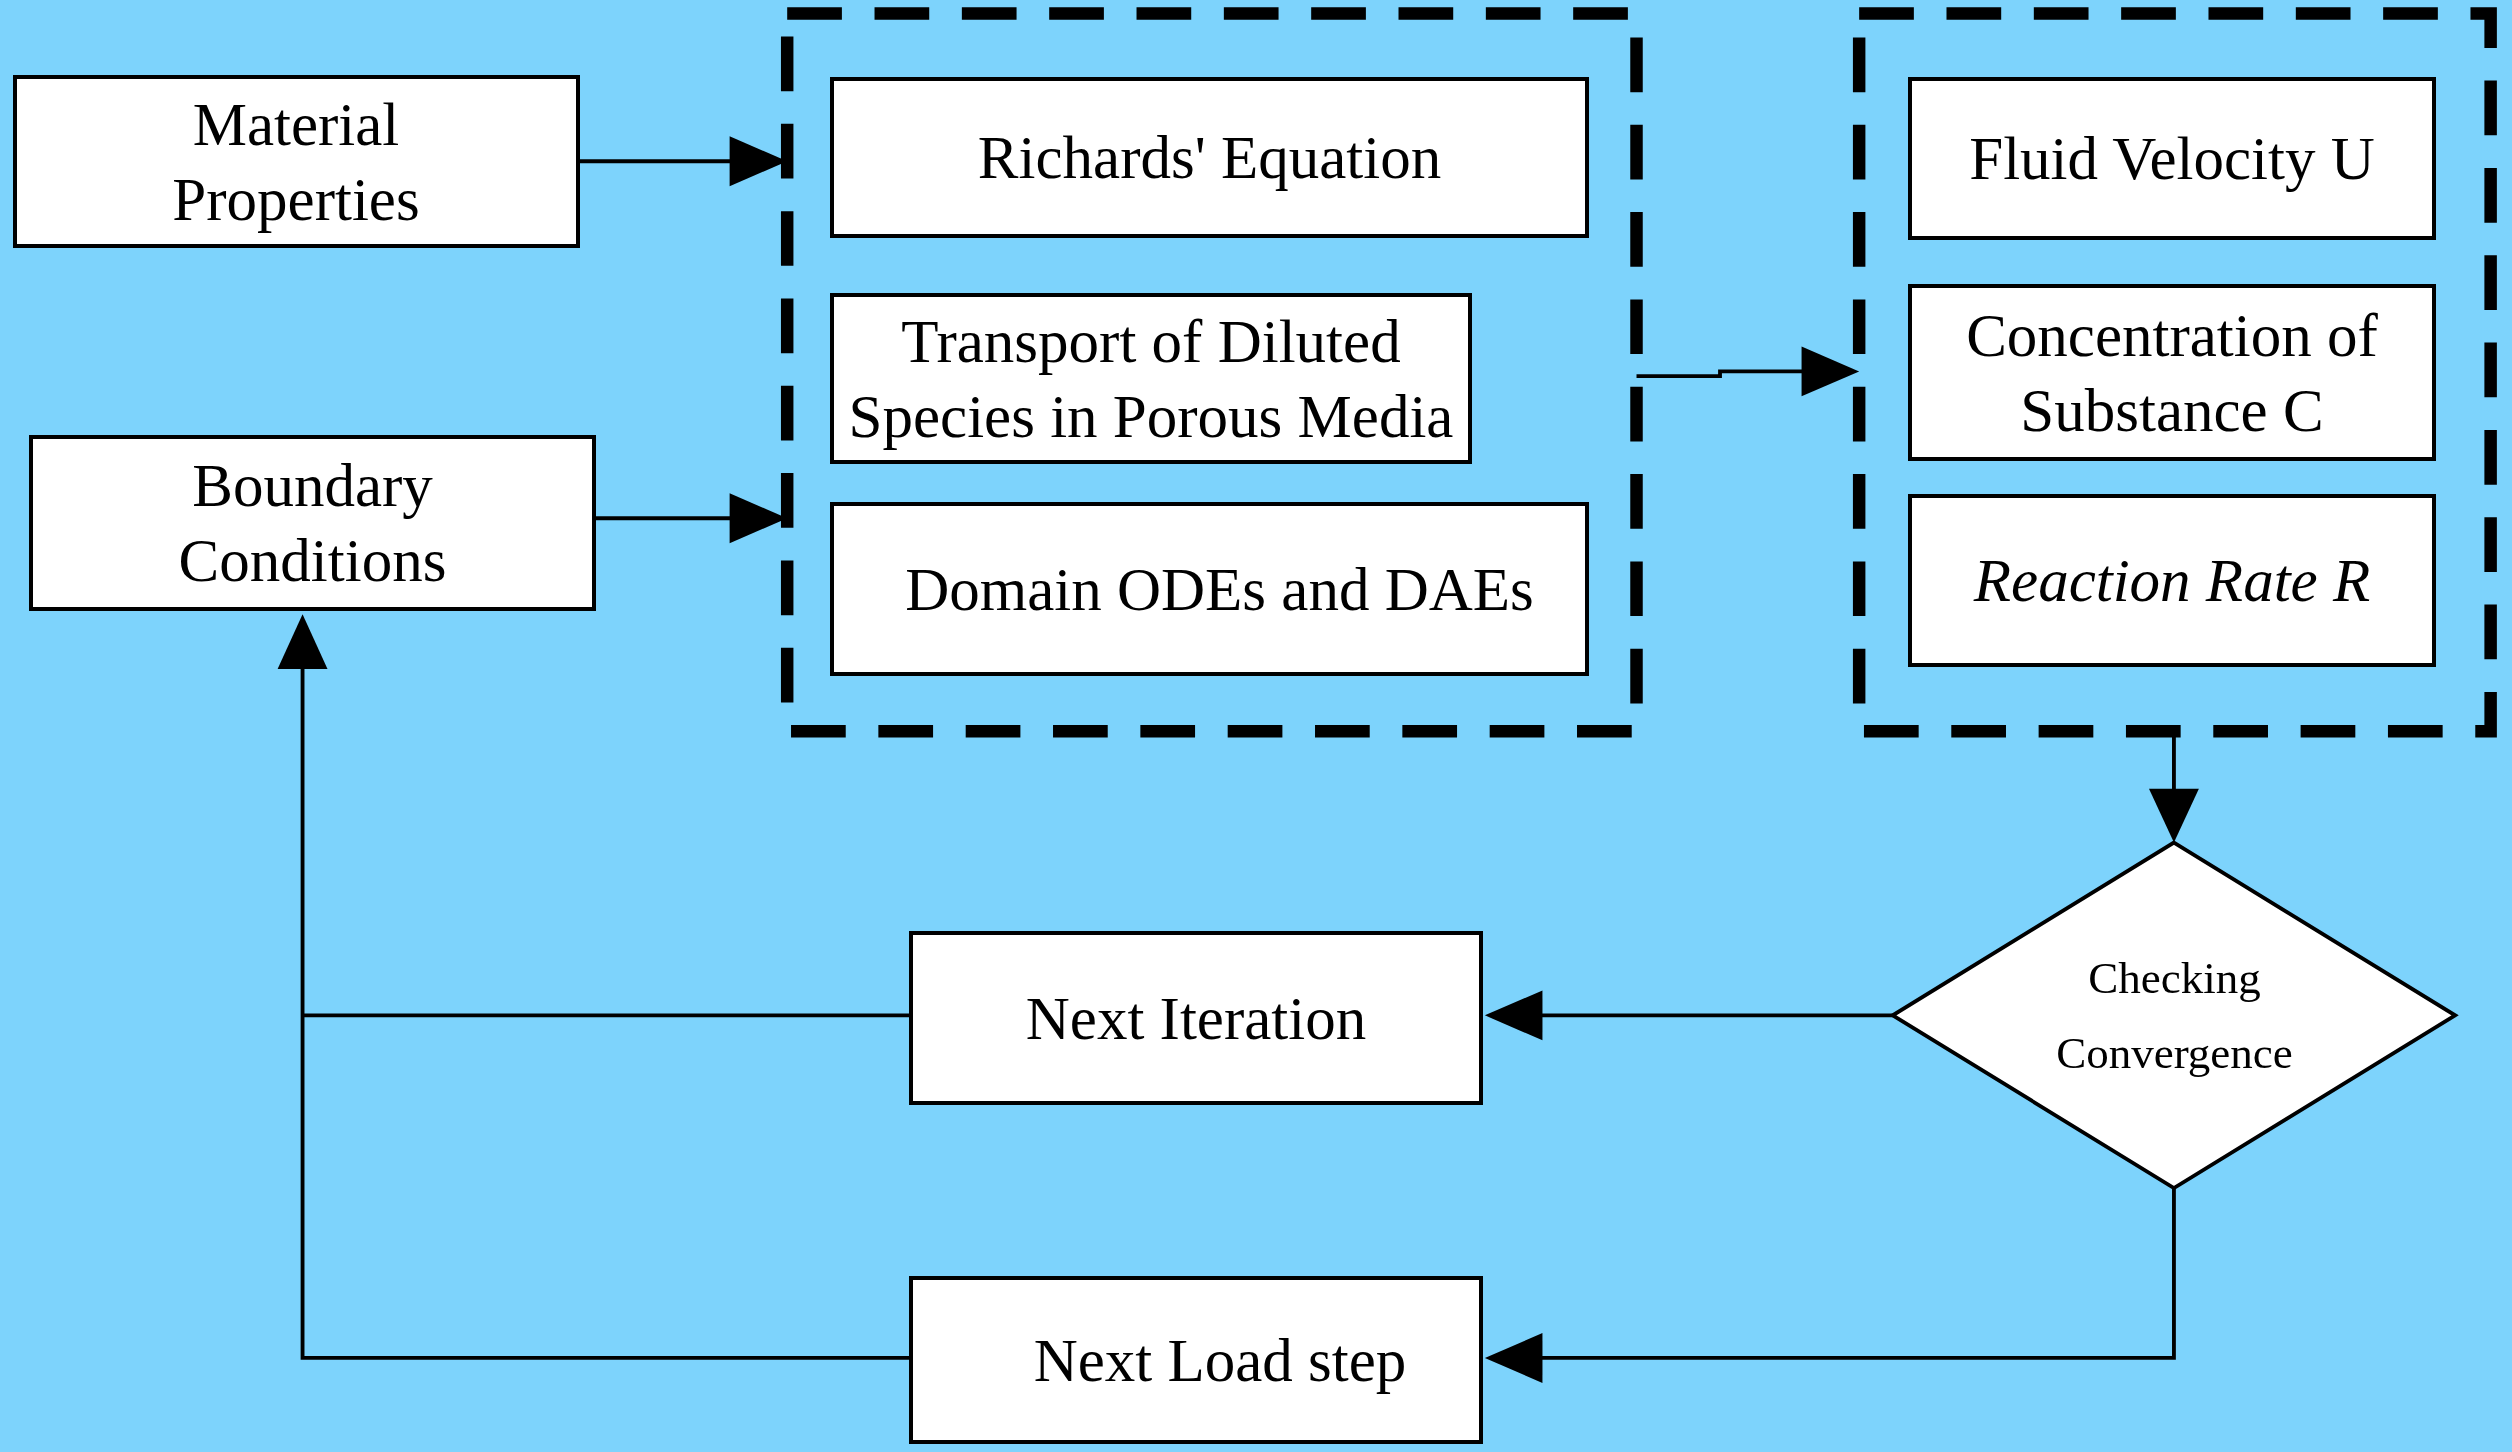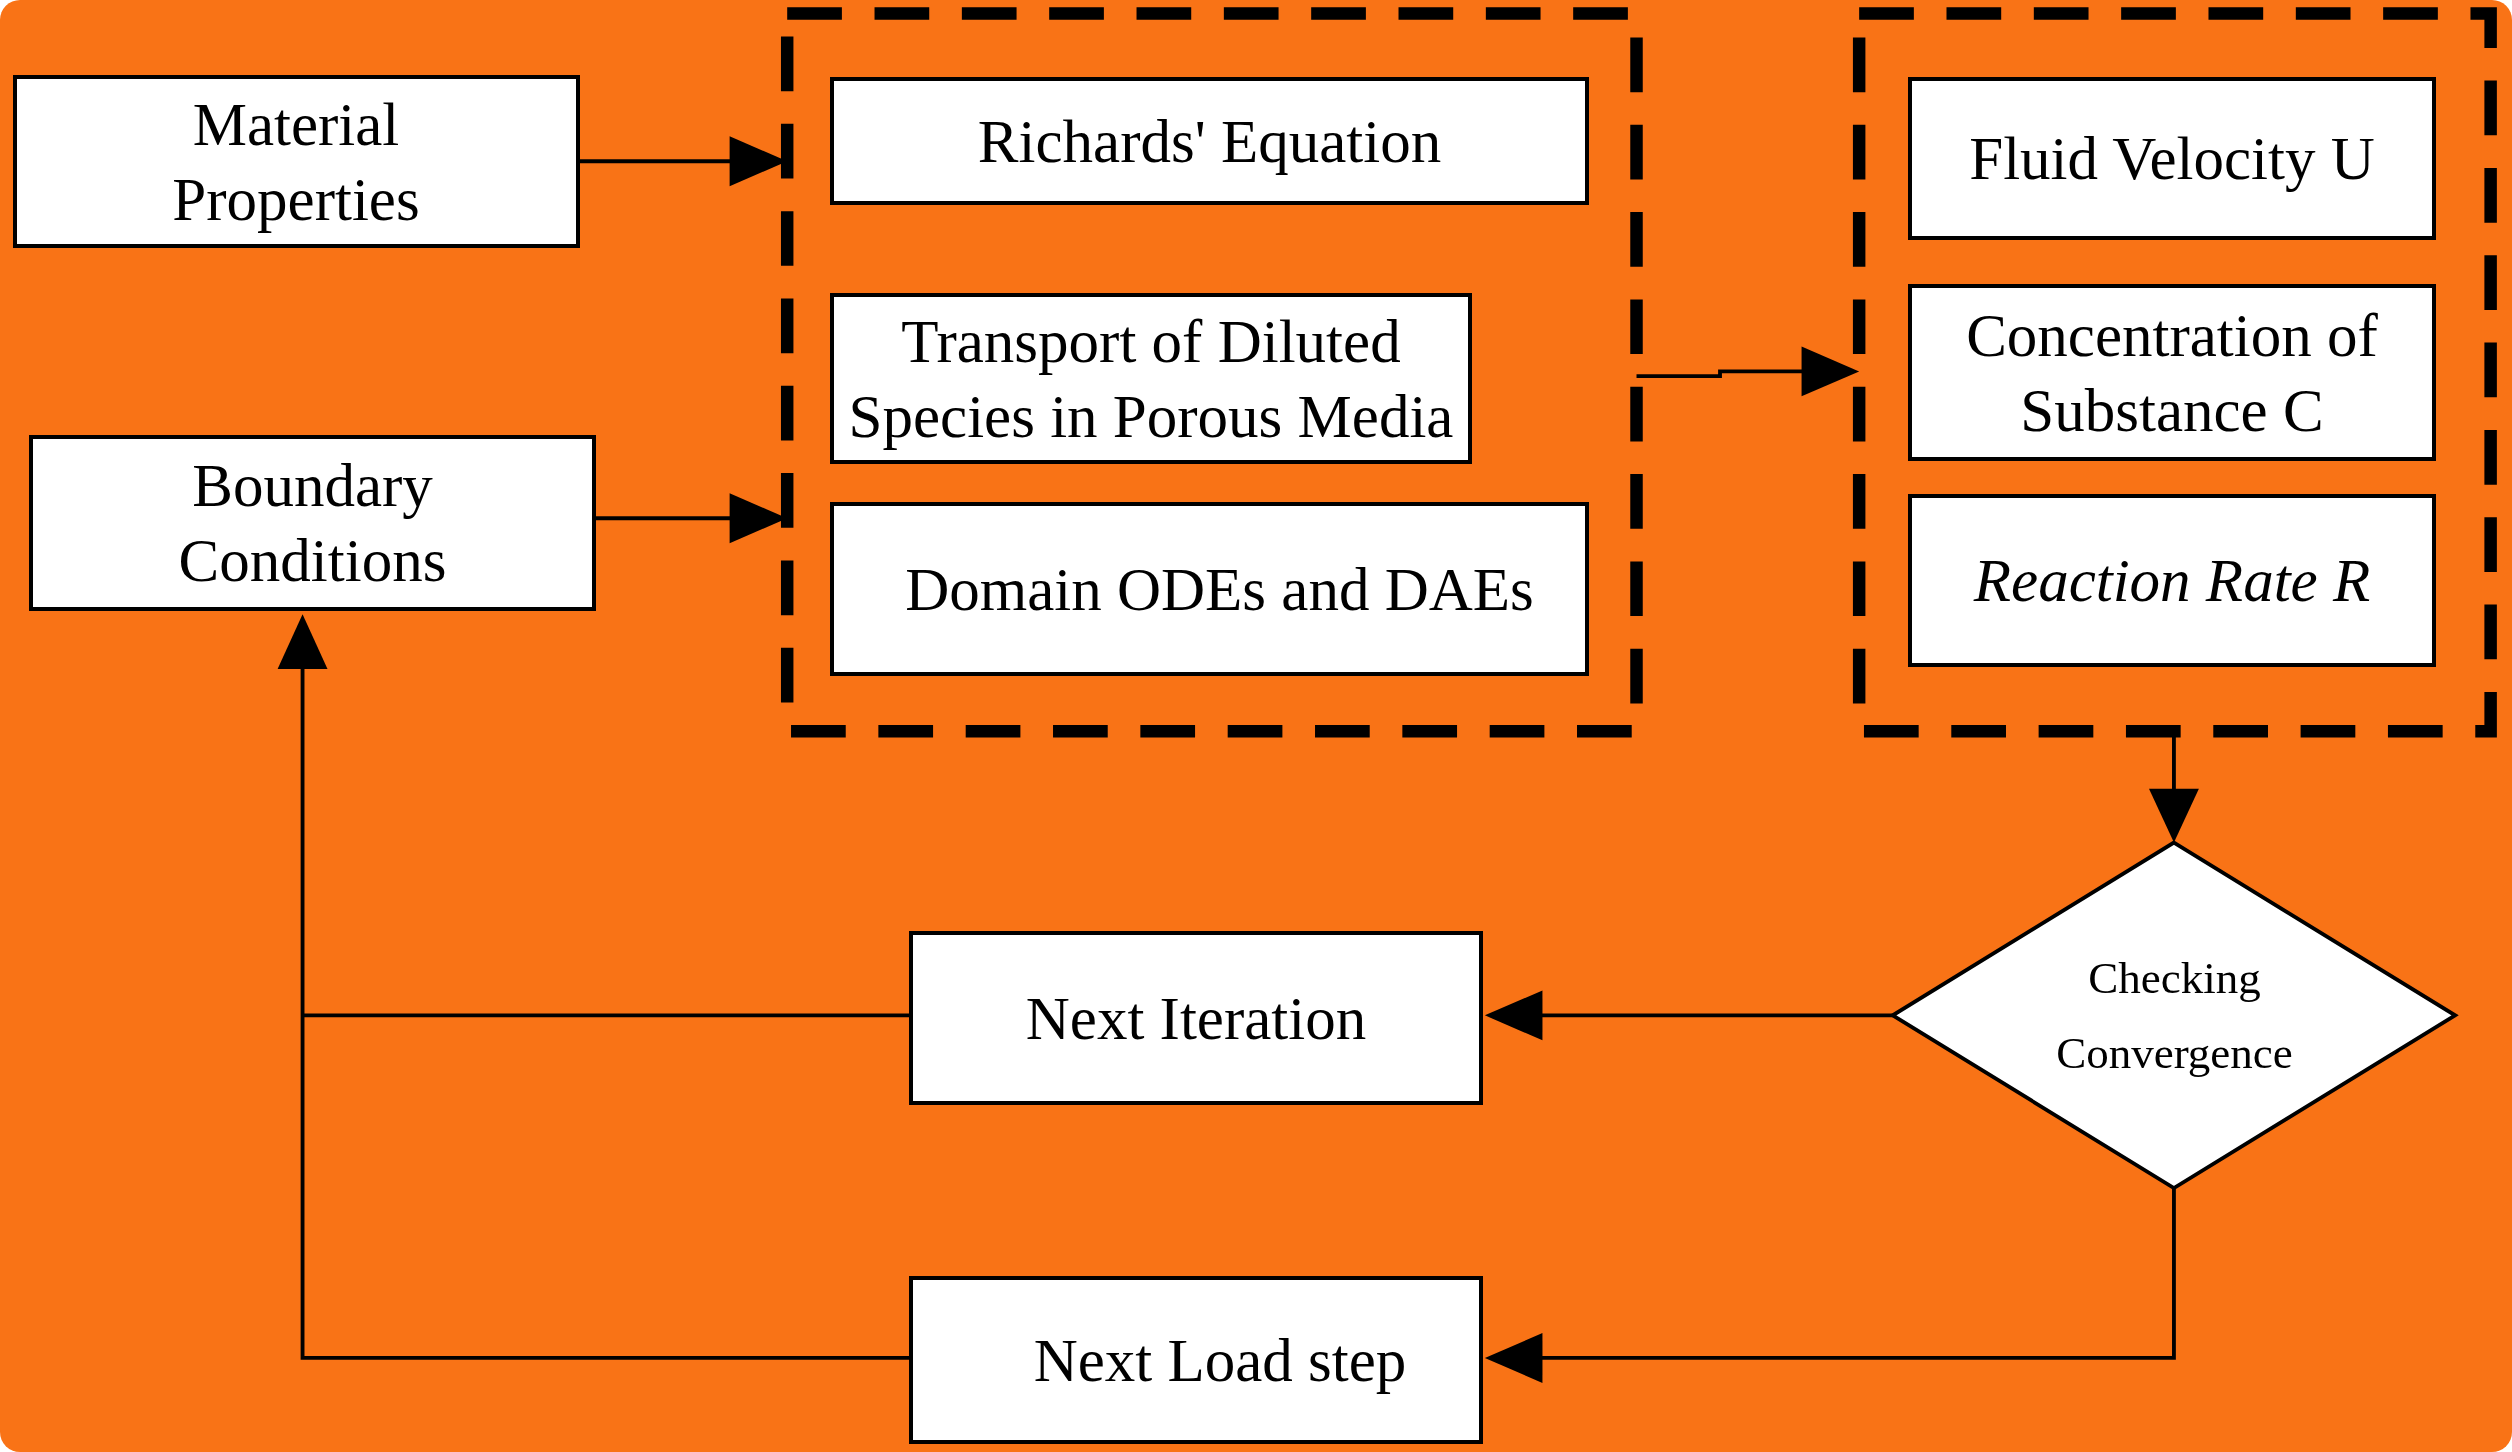--- a/index.html
+++ b/index.html
@@ -4,25 +4,24 @@
 <style>
   html, body {
     margin: 0;
     padding: 0;
     background: #ffffff;
   }
   .canvas {
     position: relative;
     width: 2512px;
     height: 1452px;
-    background: #f97316;
+    background: #7dd3fc;
     color: #000000;
     font-family: "Liberation Serif", "DejaVu Serif", serif;
     overflow: hidden;
-    border-radius: 20px;
   }
   .layer {
     position: absolute;
     left: 0;
     top: 0;
     width: 2512px;
     height: 1452px;
   }
   .box {
     position: absolute;
@@ -48,21 +47,21 @@
     text-align: center;
     font-size: 45px;
     line-height: 75px;
     white-space: nowrap;
     z-index: 3;
     background: transparent;
   }
   
   #box-material       { left: 12.5px;   top: 75px;   width: 567px; height: 173px; }
   #box-boundary       { left: 29px;   top: 435px;  width: 567px; height: 176px; }
-  #box-richards       { left: 830px;  top: 77px;   width: 759px; height: 128px; }
+  #box-richards       { left: 830px;  top: 77px;   width: 759px; height: 161px; }
   #box-transport      { left: 830px;  top: 293px;  width: 642px; height: 171px; }
   #box-domain         { left: 830px;  top: 502px;  width: 759px; height: 174px; padding-left: 20px; }
   #box-fluid          { left: 1908px; top: 77px;   width: 528px; height: 163px; }
   #box-concentration  { left: 1908px; top: 284px;  width: 528px; height: 177px; }
   #box-reaction       { left: 1908px; top: 494px;  width: 528px; height: 173px; font-style: italic; }
   #box-next-iteration { left: 909px;  top: 931px;  width: 574px; height: 174px; }
   #box-next-load      { left: 909px;  top: 1276px; width: 574px; height: 168px; padding-left: 48px; }
   #label-diamond      { left: 1893px; top: 920px;  width: 563px; height: 192px; }
 
   .connector {

